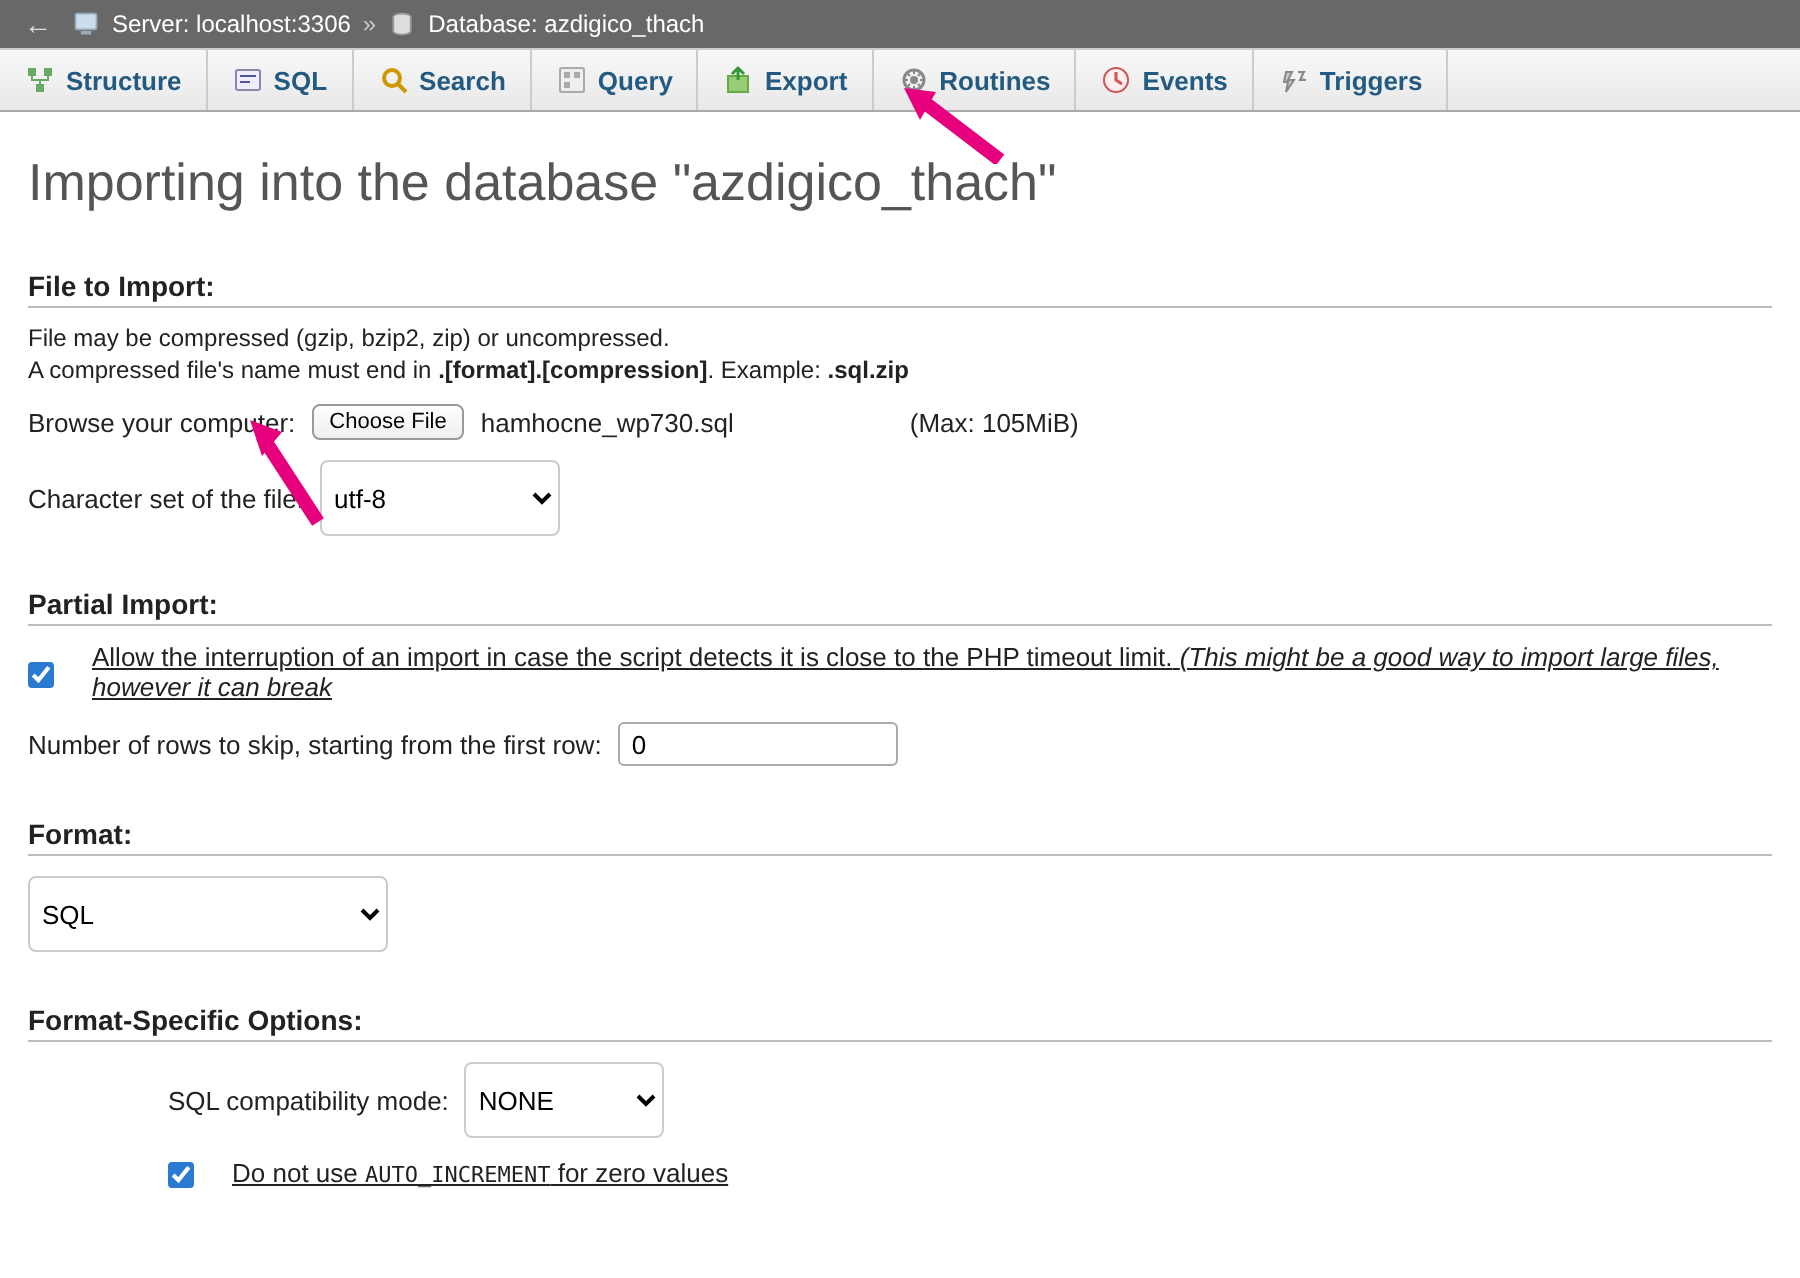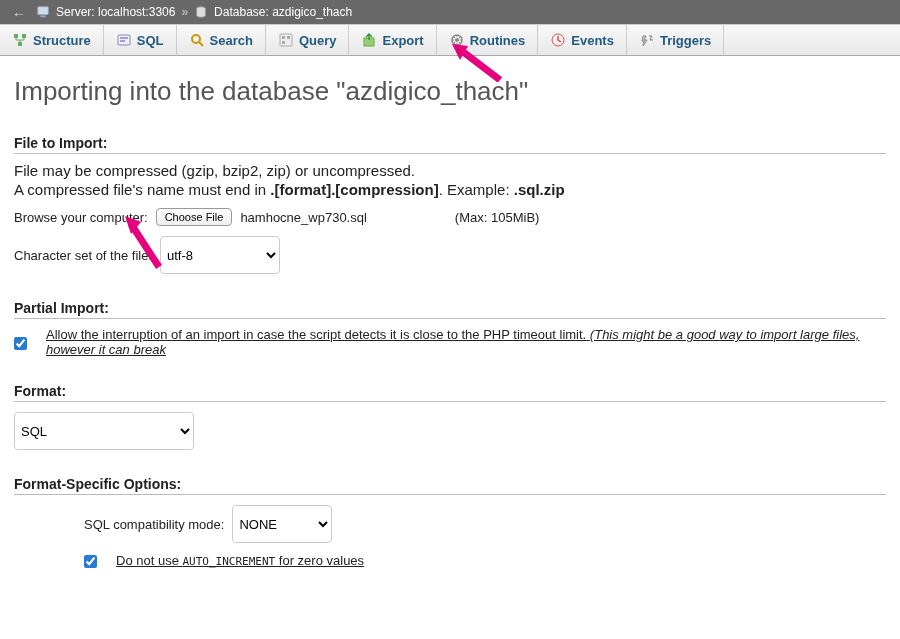--- a/index.html
+++ b/index.html
@@ -16,21 +16,21 @@
     .tab-icon { width: 16px; height: 16px; display: inline-flex; align-items: center; justify-content: center; }
     
     .arrow-annotation { position: absolute; pointer-events: none; z-index: 100; }
     
     .content { padding: 20px 14px; }
     h1 { font-size: 26px; font-weight: normal; color: #555; margin-bottom: 28px; }
     
     .section-title { font-weight: bold; font-size: 14px; margin-bottom: 2px; }
     .section-divider { border: none; border-top: 1px solid #bbb; margin-bottom: 8px; }
     
-    .hint { font-size: 15px; margin-bottom: 2px; }
+    .hint { font-size: 12px; margin-bottom: 2px; }
     
     .form-row { display: flex; align-items: center; gap: 8px; margin: 10px 0; font-size: 13px; }
     .form-row label { white-space: nowrap; }
     .choose-file-btn { font-size: 11px; padding: 2px 8px; border: 1px solid #999; border-radius: 4px; background: linear-gradient(#fefefe,#efefef); cursor: pointer; }
     .filename { font-size: 13px; }
     .max-size { margin-left: 80px; }
     
     select { font-size: 13px; padding: 1px 2px; border: 1px solid #ccc; border-radius: 4px; background: #fff; min-width: 120px; height: 38px; }
     input[type=text] { padding: 2px 6px; border: 1px solid #aaa; border-radius: 3px; font-size: 13px; width: 140px; height: 22px; }
     
@@ -184,20 +184,24 @@
   <div class="section">
     <div class="section-title">Partial Import:</div>
     <hr class="section-divider">
     <div class="checkbox-row">
       <input type="checkbox" checked="" style="">
       <div>
         <span>Allow the interruption of an import in case the script detects it is close to the PHP timeout limit.</span>
         <span class="note">(This might be a good way to import large files, however it can break</span>
       </div>
     </div>
+    <div class="form-row">
+      <label>Number of rows to skip, starting from the first row:</label>
+      <input type="text" value="0" style="">
+    </div>
   </div>
 
   <div class="section">
     <div class="section-title">Format:</div>
     <hr class="section-divider">
     <div class="form-row">
       <select style="min-width:180px;"><option>SQL</option></select>
     </div>
   </div>
 

